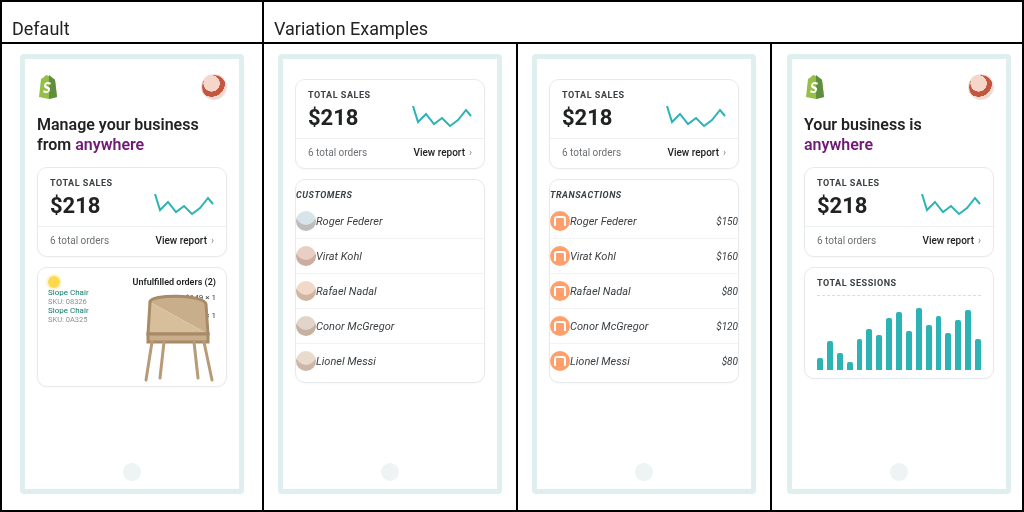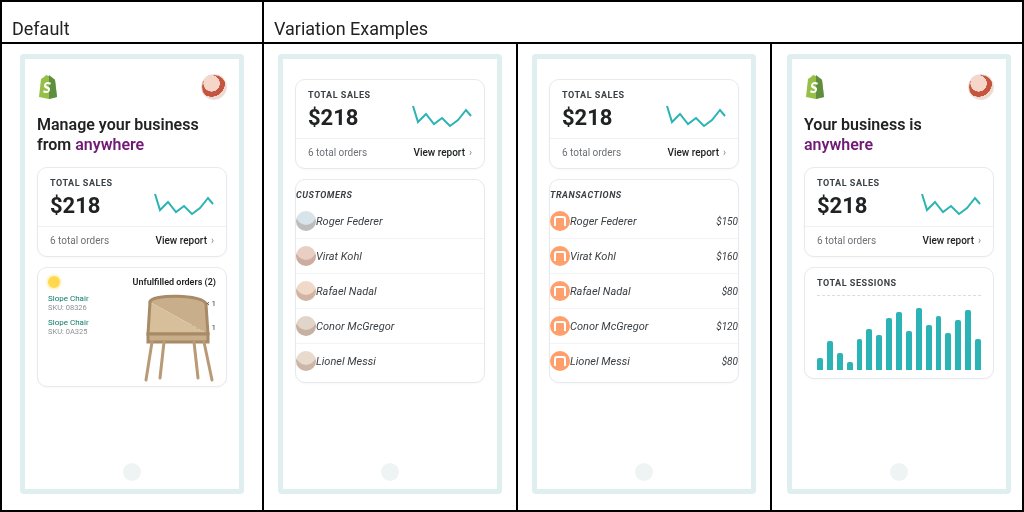--- a/index.html
+++ b/index.html
@@ -63,21 +63,21 @@
   .face.a{ background:#d7e4ea;} .face.b{ background:#e9cfc3;} .face.c{ background:#f0d9c9;}
   .face.d{ background:#e0d5c8;} .face.e{ background:#e8dbce;}
   .tx-icon { width:20px; height:20px; border-radius:50%; background:#ff9f6b; position:relative;}
   .tx-icon::after{content:""; position:absolute; left:50%; top:50%; transform:translate(-50%,-50%); width:8px;height:8px; border:2px solid #fff; border-bottom:none; border-radius:3px 3px 0 0;}
   .tx-amount { margin-left:auto; font-size:10px; color:#3b4044;}
 
   
   .orders-card { padding:8px 10px; font-size:9px; position:relative; min-height:120px;}
   .orders-head { display:flex; align-items:center; font-size:9px; font-weight:600;justify-content:space-between;}
   .sun { width:12px;height:12px;border-radius:50%;background:#ffd84d; box-shadow:0 0 0 2px rgba(255,216,77,.25);}
-  .order-line { display:flex; gap:8px; margin-top:6px; align-items:center;}
+  .order-line { display:flex; gap:8px; align-items:center;}
   .order-name { color:#0a7b6b; font-size:8px;}
   .order-sku { color:#8c9196; font-size:7.5px;}
   .order-price { color:#3b4044; font-size:8px; margin-left:auto;}
   .chair {
     position:absolute; right:4px; bottom:2px; width:86px; height:96px;
   }
   .chair svg { width:100%; height:100%; }
 
   
   .sessions-card { padding:10px 12px 8px;}

